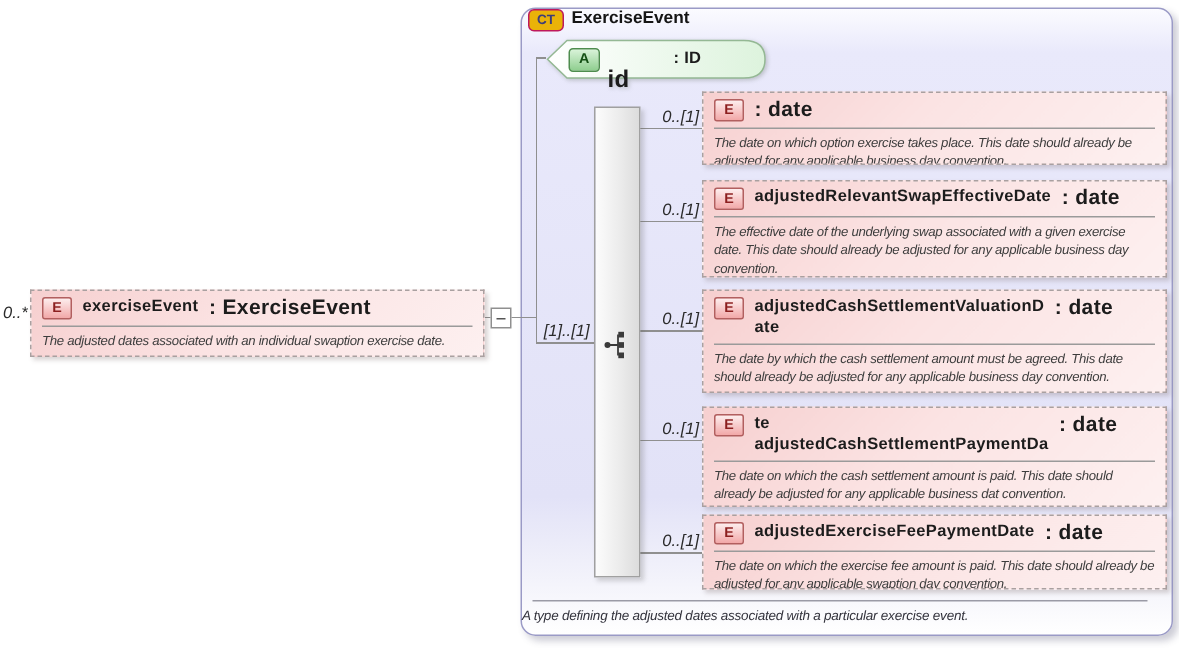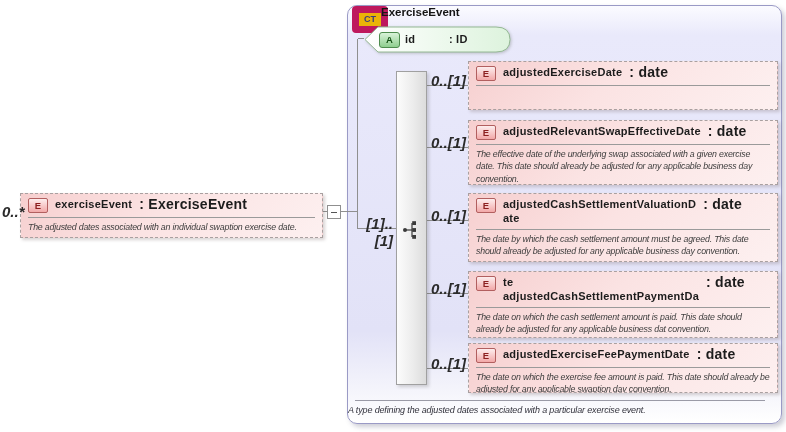--- a/index.html
+++ b/index.html
@@ -3,29 +3,29 @@
 <meta charset="utf-8">
 <style>
   html,body{margin:0;padding:0;background:#ffffff;}
   body{position:relative;width:786px;height:432px;font-family:"Liberation Sans","DejaVu Sans",sans-serif;overflow:hidden;}
   .abs{position:absolute;}
   svg.wires{position:absolute;left:0;top:0;z-index:1;}
   
   .ct-box{left:347px;top:5px;width:433px;height:417px;border:1.5px solid #9a9ac6;border-radius:10px;
     background:linear-gradient(180deg,#fbfbff 0%,#e9e9fb 7%,#e2e2f7 78%,#f4f4fb 92%,#ffffff 100%);
     box-shadow:3px 3px 5px rgba(90,90,120,.30);z-index:0;}
-  .ct-badge{left:352px;top:6px;width:22px;height:13px;border:7px solid #be185d;border-radius:4px;background:#eab308;
+  .ct-badge{left:352px;top:6px;width:22px;height:13px;border:1px solid #be185d;border-radius:4px;background:#eab308;
     color:#3d3d78;font-size:9px;font-weight:bold;text-align:center;line-height:13px;z-index:2;}
   .ct-title{left:381px;top:6px;font-size:11.5px;font-weight:bold;color:#151515;z-index:2;}
   
   .attr-wrap{left:363px;top:25px;width:150px;height:29px;z-index:3;filter:drop-shadow(1.5px 1.5px 1.5px rgba(100,110,100,.35));}
   .attr-wrap svg{position:absolute;left:0;top:0;}
   .a-badge{position:absolute;left:16px;top:7px;width:19px;height:14px;border:1px solid #4e8c4e;border-radius:3px;
     background:linear-gradient(180deg,#d9f3d9,#8fce8f);color:#145014;font-size:9.5px;font-weight:bold;text-align:center;line-height:14px;}
-  .attr-name{position:absolute;left:42px;top:8px;font-size:11px;font-weight:bold;color:#1c1c1c;letter-spacing:.2px;}
+  .attr-name{position:absolute;left:42px;top:20px;font-size:16px;font-weight:bold;color:#1c1c1c;letter-spacing:.2px;}
   .attr-type{position:absolute;left:86px;top:8px;font-size:11px;font-weight:bold;color:#1c1c1c;letter-spacing:.2px;}
   
   .seq-bar{left:396px;top:71px;width:29px;height:312px;border:1px solid #a0a0a0;
     background:linear-gradient(90deg,#fcfcfc,#ececec 55%,#dcdcdc);box-shadow:2px 2px 3px rgba(90,90,90,.25);z-index:2;}
   .seq-icon{position:absolute;left:5px;top:148px;}
   
   .elem-box{border:1px dashed #a9a0a0;background:linear-gradient(135deg,#f6cfcf 0%,#fbe3e3 45%,#fdf0f0 100%);
     box-shadow:2px 2px 3px rgba(120,100,100,.28);z-index:3;padding:3px 7px 0 7px;box-sizing:border-box;overflow:hidden;}
   .child{left:468px;width:310px;}
   .hdr{display:flex;align-items:flex-start;gap:7px;}
@@ -34,21 +34,21 @@
   .nm{font-size:11px;font-weight:bold;color:#1c1c1c;letter-spacing:.25px;line-height:14px;}
   .nm div{white-space:nowrap;}
   .nm div:empty{display:none;}
   .typ{font-size:14px;font-weight:bold;color:#1c1c1c;letter-spacing:.25px;line-height:14px;white-space:nowrap;}
   .sep{height:1px;background:#9a9a9a;margin:4px 0 3px 0;}
   .desc{font-style:italic;font-size:8.8px;letter-spacing:-.2px;color:#3d3d3d;line-height:1.42;}
   
   .src-box{left:20px;top:193px;width:303px;height:45px;}
   .src-box .desc{white-space:nowrap;}
   
-  .card{font-style:italic;font-weight:bold;font-size:15px;color:#2b2b2b;z-index:4;}
+  .card{font-style:italic;font-weight:normal;font-size:11px;color:#2b2b2b;z-index:4;}
   .card.r{width:40px;text-align:right;}
   
   .minus-box{left:327px;top:205px;width:12px;height:12px;border:1px solid #8f8f8f;background:#ffffff;z-index:4;
     display:flex;align-items:center;justify-content:center;}
   .minus-box .bar{width:6px;height:1px;background:#555;}
   
   .ft-sep{left:355px;top:400px;width:410px;height:1px;background:#9a9aa6;z-index:2;}
   .ft-text{left:348px;top:405px;width:418px;font-style:italic;font-size:9px;letter-spacing:-.15px;color:#33333d;z-index:2;}
 </style>
 </head>
@@ -118,26 +118,24 @@
 
 <div class="abs card r" style="left:426px;top:72px;">0..[1]</div>
 <div class="abs card r" style="left:426px;top:134px;">0..[1]</div>
 <div class="abs card r" style="left:426px;top:207px;">0..[1]</div>
 <div class="abs card r" style="left:426px;top:280px;">0..[1]</div>
 <div class="abs card r" style="left:426px;top:355px;">0..[1]</div>
 
 <div class="abs elem-box child" style="top:61px;height:49px;">
   <div class="hdr">
     <div class="e-badge">E</div>
-    <div class="nm">
-        <div>adjustedExerciseDate</div>
-      </div>
     <div class="typ">: date</div>
   </div>
   <div class="sep"></div>
+  <div class="desc">The date on which option exercise takes place. This date should already be adjusted for any applicable business day convention.</div>
 </div>
 
 <div class="abs elem-box child" style="top:120px;height:65px;">
   <div class="hdr">
     <div class="e-badge">E</div>
     <div class="nm">
         <div>adjustedRelevantSwapEffectiveDate</div>
       </div>
     <div class="typ">: date</div>
   </div>

